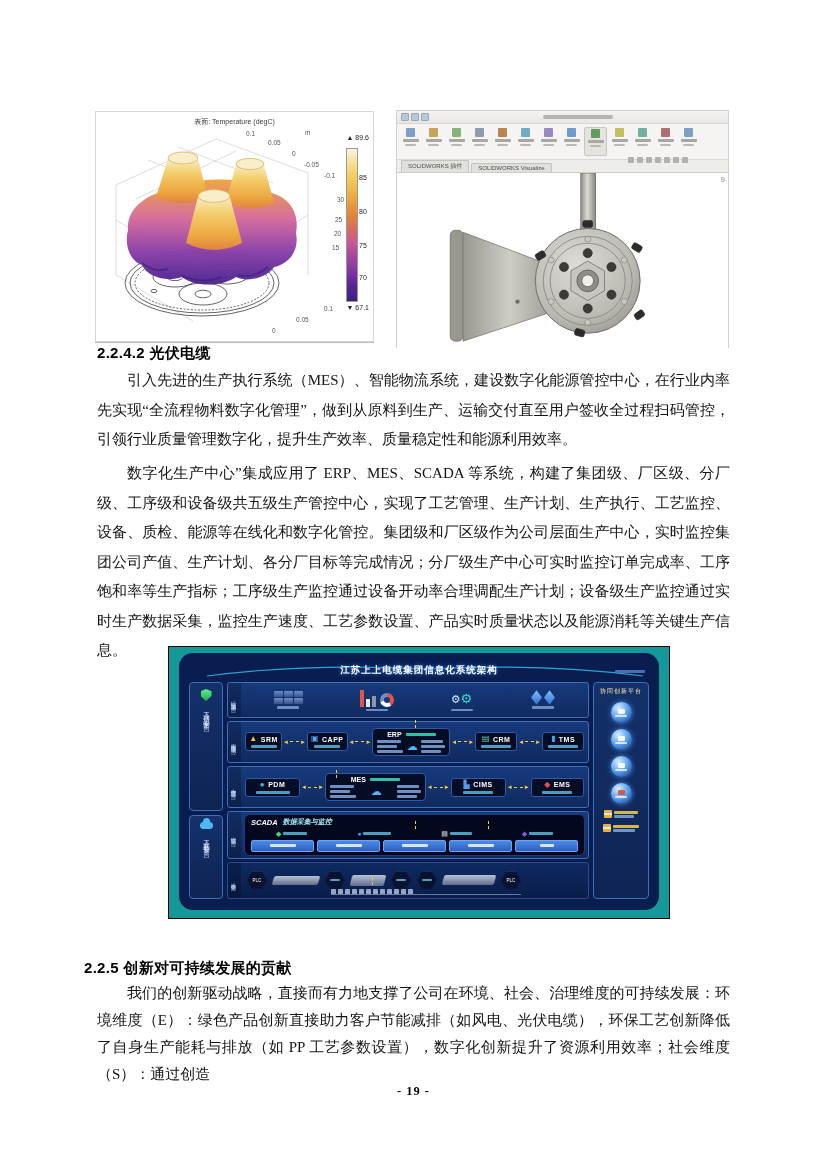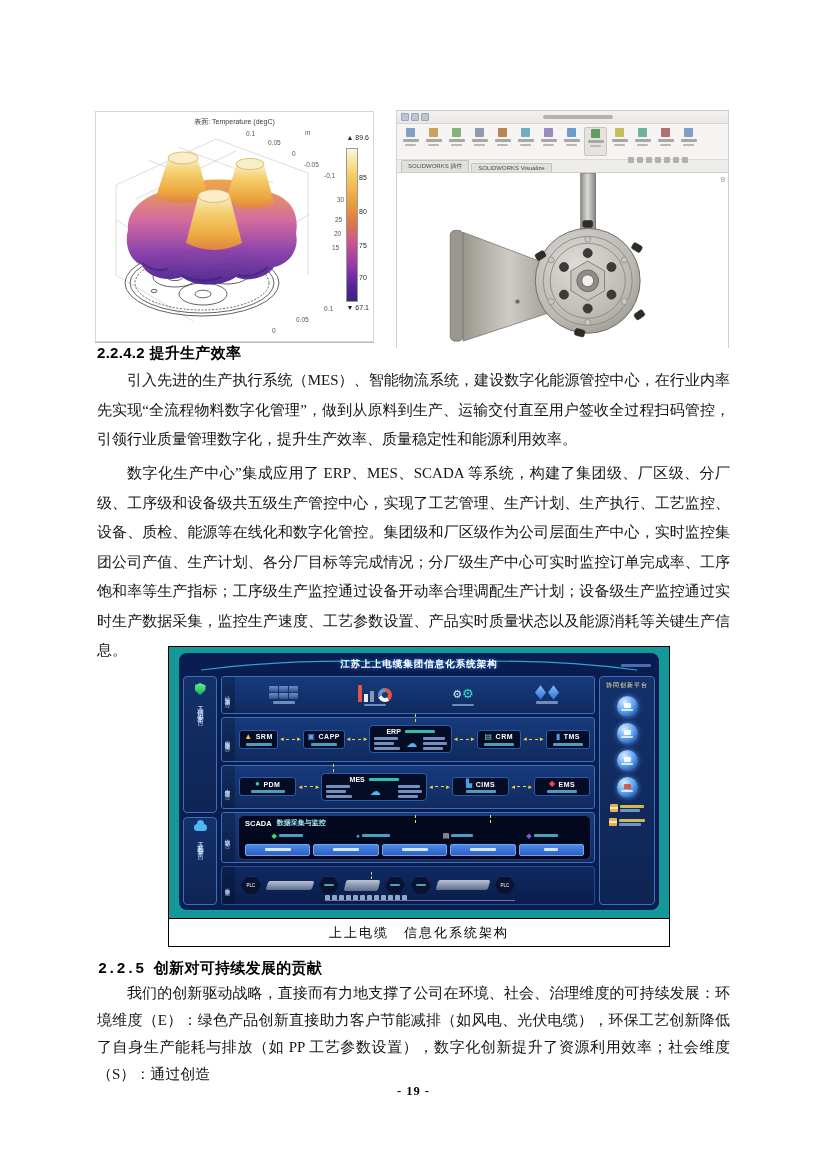--- a/index.html
+++ b/index.html
@@ -60,22 +60,22 @@
   .sw-tab{font-size:6px;color:#4c4a47;background:#e2e0dc;border:1px solid #c4c2be;border-bottom:none;
     padding:1px 6px;border-radius:2px 2px 0 0;white-space:nowrap;}
   .sw-viewbar{position:absolute;right:40px;top:46px;display:flex;gap:3px;}
   .sw-viewbar i{display:block;width:6px;height:6px;background:#b3b1ad;border-radius:1px;}
   .sw-canvas{position:relative;height:180px;background:#fff;}
   .sw-corner{position:absolute;right:3px;top:2px;font-size:8px;color:#8a8a8a;}
 
   
   .archfig{left:168px;top:646px;width:500px;border:1.5px solid #000;background:#fff;}
   .arch{position:relative;height:271px;background:#14989a;padding:6px 10px 8px 10px;box-sizing:border-box;}
-  .arch-inner{position:relative;width:100%;height:100%;background:#0a1d50;border-radius:8px;
-    padding:2px;box-sizing:border-box;font-family:"Liberation Sans","DejaVu Sans",sans-serif;
+  .arch-inner{position:relative;width:100%;height:100%;background:#0a1d50;border-radius:14px;
+    padding:8px;box-sizing:border-box;font-family:"Liberation Sans","DejaVu Sans",sans-serif;
     display:flex;flex-direction:column;overflow:hidden;}
   .arch-titlebar{position:relative;height:20px;flex:0 0 20px;}
   .arch-title{position:absolute;top:3px;left:0;width:100%;text-align:center;
     font-size:9.5px;font-weight:700;color:#fff;letter-spacing:1px;text-shadow:0 0 4px #2a7de0;}
   .arch-ver{position:absolute;right:6px;top:9px;width:30px;height:3px;background:#4d6db0;border-radius:1px;}
   .arch-body{flex:1;display:flex;gap:4px;padding:1px 2px 3px 2px;min-height:0;}
   .sidecol{width:34px;flex:0 0 34px;display:flex;flex-direction:column;gap:4px;}
   .sidebox{flex:1;border:1px solid #3f6fb5;border-radius:4px;
     background:linear-gradient(180deg,#14316b,#0e2454);
     display:flex;flex-direction:column;align-items:center;padding-top:6px;gap:5px;}
@@ -114,21 +114,21 @@
   .bigbox{background:#050c26;border:1px solid #2a5caa;border-radius:4px;color:#fff;
     padding:2px 4px;display:flex;flex-direction:column;gap:2px;}
   .bigbox .hd{display:flex;justify-content:center;align-items:center;gap:4px;font-size:7px;font-weight:700;}
   .bigbox .cols{display:flex;justify-content:space-between;align-items:center;gap:3px;}
   .bigbox .col{display:flex;flex-direction:column;gap:2.5px;}
   .cloudglyph{font-size:11px;color:#4db8f5;line-height:1;font-family:"DejaVu Sans",sans-serif;}
   .conn{display:flex;align-items:center;color:#f0d43c;font-size:6px;}
   .conn i{display:block;width:9px;border-top:1.5px dashed #f0d43c;margin:0 1px;}
   .vline{position:absolute;border-left:1px dashed #f0d43c;width:0;}
   .scadabox{flex:1;margin:2px 3px;background:#04081f;border:1px solid #223c77;border-radius:6px;
-    padding:2px 6px;display:flex;flex-direction:column;justify-content:space-between;color:#fff;}
+    padding:2px 6px;display:flex;flex-direction:column;justify-content:space-between;color:#fff;font-style:italic;}
   .scada-hd{display:flex;align-items:center;gap:5px;font-size:7.5px;font-weight:700;}
   .scada-hd .sub{color:#9fe8f5;font-weight:700;font-size:7px;}
   .scada-ics{display:flex;justify-content:space-around;align-items:center;}
   .scada-ics .it{display:flex;align-items:center;gap:2px;}
   .scada-ics .g{font-size:7px;line-height:1;}
   .scada-btns{display:flex;justify-content:space-between;gap:3px;padding-bottom:1px;}
   .sbtn{flex:1;height:10px;border-radius:2px;border:1px solid #6aa6f5;
     background:linear-gradient(#4a8ae8,#2f5fc0);display:flex;align-items:center;justify-content:center;}
   .sbtn i{display:block;width:26px;height:2.5px;background:#e8f2ff;border-radius:1px;opacity:.9;}
   .devrow .rowbody{justify-content:flex-start;gap:6px;padding:3px 6px;}
@@ -383,21 +383,21 @@
         <rect x="236" y="72" width="10" height="7" rx="2" transform="rotate(30 241 75)"></rect>
         <rect x="186" y="48" width="10" height="7" rx="2"></rect>
         <rect x="138" y="80" width="10" height="7" rx="2" transform="rotate(-30 143 83)"></rect>
         <rect x="238" y="140" width="10" height="7" rx="2" transform="rotate(-35 243 143)"></rect>
         <rect x="178" y="158" width="10" height="7" rx="2" transform="rotate(15 183 161)"></rect>
       </g>
     </svg>
   </div>
 </div>
 
-<div class="abs heading" style="left:97px;top:344px;">2.2.4.2 提升生产效率</div>
+<div class="abs heading" style="left:97px;top:344px;">2.2.4.2 光伏电缆</div>
 <p class="abs para" style="left:97px;top:366px;margin:0;">引入先进的生产执行系统（MES）、智能物流系统，建设数字化能源管控中心，在行业内率先实现“全流程物料数字化管理”，做到从原料到生产、运输交付直至用户签收全过程扫码管控，引领行业质量管理数字化，提升生产效率、质量稳定性和能源利用效率。</p>
 <p class="abs para" style="left:97px;top:459px;margin:0;">数字化生产中心”集成应用了 ERP、MES、SCADA 等系统，构建了集团级、厂区级、分厂级、工序级和设备级共五级生产管控中心，实现了工艺管理、生产计划、生产执行、工艺监控、设备、质检、能源等在线化和数字化管控。集团级和厂区级作为公司层面生产中心，实时监控集团公司产值、生产计划、各分厂目标等完成情况；分厂级生产中心可实时监控订单完成率、工序饱和率等生产指标；工序级生产监控通过设备开动率合理调配生产计划；设备级生产监控通过实时生产数据采集，监控生产速度、工艺参数设置、产品实时质量状态以及能源消耗等关键生产信息。</p>
 
 <div class="abs archfig">
   <div class="arch">
     <div class="arch-inner">
       <div class="arch-titlebar">
         <svg width="476" height="20" style="position:absolute;left:0;top:0;">
           <path d="M20,15 Q120,2 238,8" fill="none" stroke="#37c4f0" stroke-width="1.2" opacity="0.8"></path>
           <path d="M456,15 Q356,2 238,8" fill="none" stroke="#37c4f0" stroke-width="1.2" opacity="0.8"></path>
@@ -690,19 +690,18 @@
             <i class="flag"></i>
             <span class="tcol">
                 <i class="bby" style="width:26px;"></i>
                 <i class="bbg" style="width:22px;"></i>
               </span>
           </span>
         </div>
       </div>
     </div>
   </div>
-  <div class="caption">上上电缆　信息化系统架构</div>
 </div>
 
-<div class="abs heading" style="left:98px;top:959px;font-family:Liberation Mono, monospace;">2.2.5 创新对可持续发展的贡献</div>
+<div class="abs heading" style="left:84px;top:959px;">2.2.5 创新对可持续发展的贡献</div>
 <p class="abs para" style="left:97px;top:980px;margin:0;line-height:27px;">我们的创新驱动战略，直接而有力地支撑了公司在环境、社会、治理维度的可持续发展：环境维度（E）：绿色产品创新直接助力客户节能减排（如风电、光伏电缆），环保工艺创新降低了自身生产能耗与排放（如 PP 工艺参数设置），数字化创新提升了资源利用效率；社会维度（S）：通过创造</p>
 
 <div class="abs pagenum" style="left:0;top:1084px;">- 19 -</div>
 
 </body></html>

